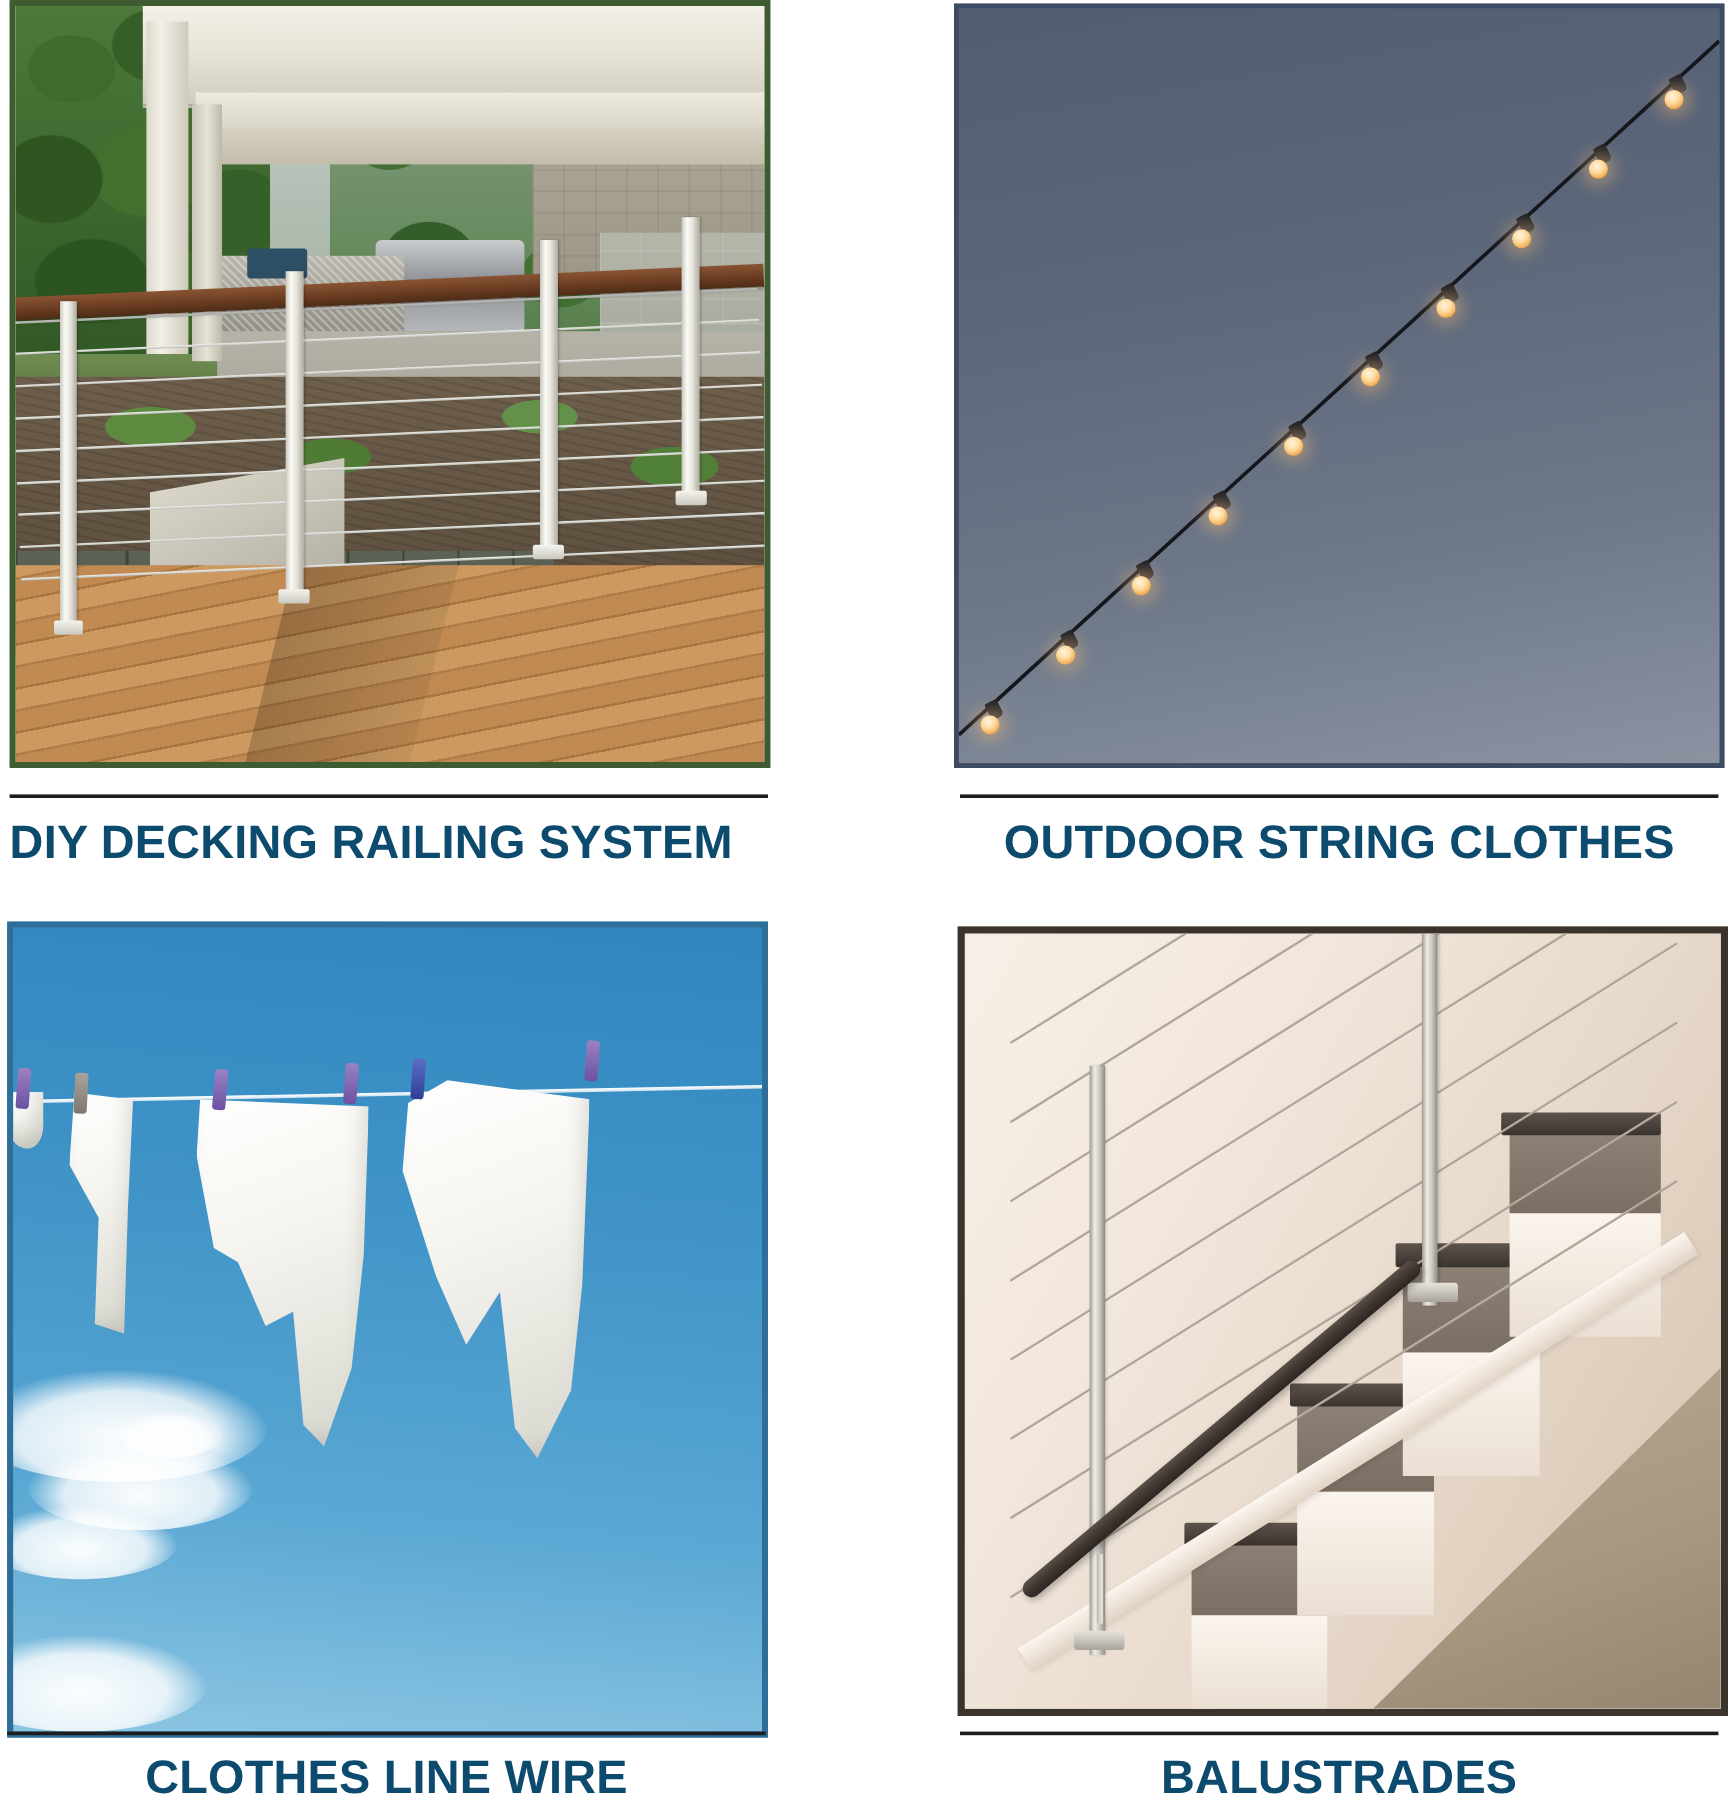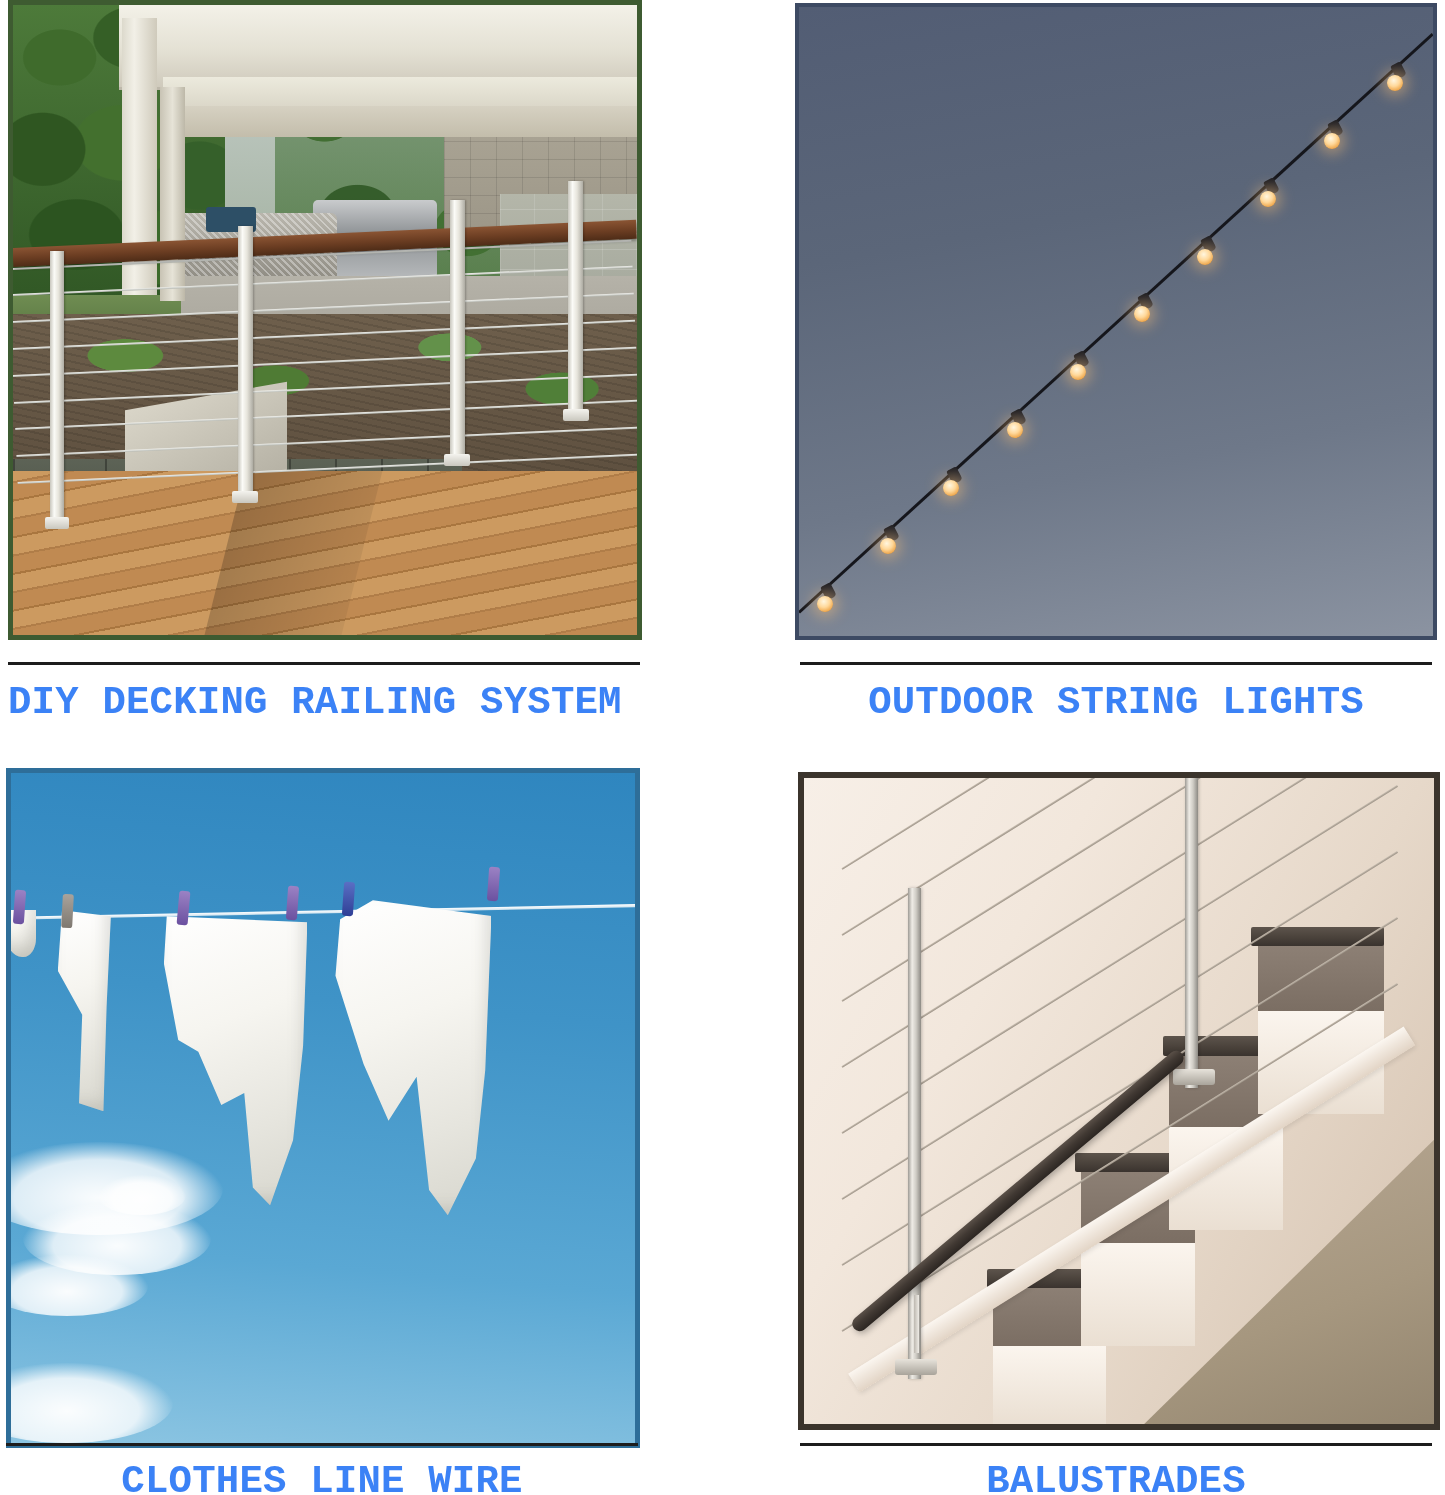--- a/index.html
+++ b/index.html
@@ -25,24 +25,24 @@
     box-sizing: border-box;
   }
   .caption-wrap { position: absolute; }
   .rule {
     width: 100%;
     height: 3px;
     background: #1d1d1d;
   }
   .caption {
     font-weight: bold;
-    color: #3b82f6;
+    color: #0c4a6e;
     white-space: nowrap;
     letter-spacing: 0.2px;
-    font-family: Liberation Mono, monospace;
+    font-family: Liberation Sans, sans-serif;
   }
 
   
   #p1-photo {
     left: 8px; top: 0px; width: 634px; height: 640px;
     border: 5px solid #3e5b31;
     background: #cfd6c8;
   }
   #p1-inner { position:absolute; inset:0; }
   
@@ -431,21 +431,21 @@
           <div class="p2-socket" style="left: 467.33px; top: 171.723px;"></div>
           <div class="p2-bulb" style="left: 461.33px; top: 183.723px;"></div>
           <div class="p2-socket" style="left: 530.73px; top: 113.855px;"></div>
           <div class="p2-bulb" style="left: 524.73px; top: 125.855px;"></div>
           <div class="p2-socket" style="left: 594.13px; top: 55.9874px;"></div>
           <div class="p2-bulb" style="left: 588.13px; top: 67.9874px;"></div>
         </div>
     </div>
     <div class="caption-wrap" id="p2-cap">
       <div class="rule"></div>
-      <div class="caption">OUTDOOR STRING LIGHTS</div>
+      <div class="caption">OUTDOOR STRING CLOTHES</div>
     </div>
   </div>
 
   <div class="panel">
     <div class="photo" id="p3-photo">
       <div class="p3-sky"></div>
 
       <div class="p3-cloud" style="left:-6%; top:55%; width:40%; height:14%;"></div>
       <div class="p3-cloud" style="left:2%; top:64%; width:30%; height:11%;"></div>
       <div class="p3-cloud" style="left:-4%; top:72%; width:26%; height:9%;"></div>

